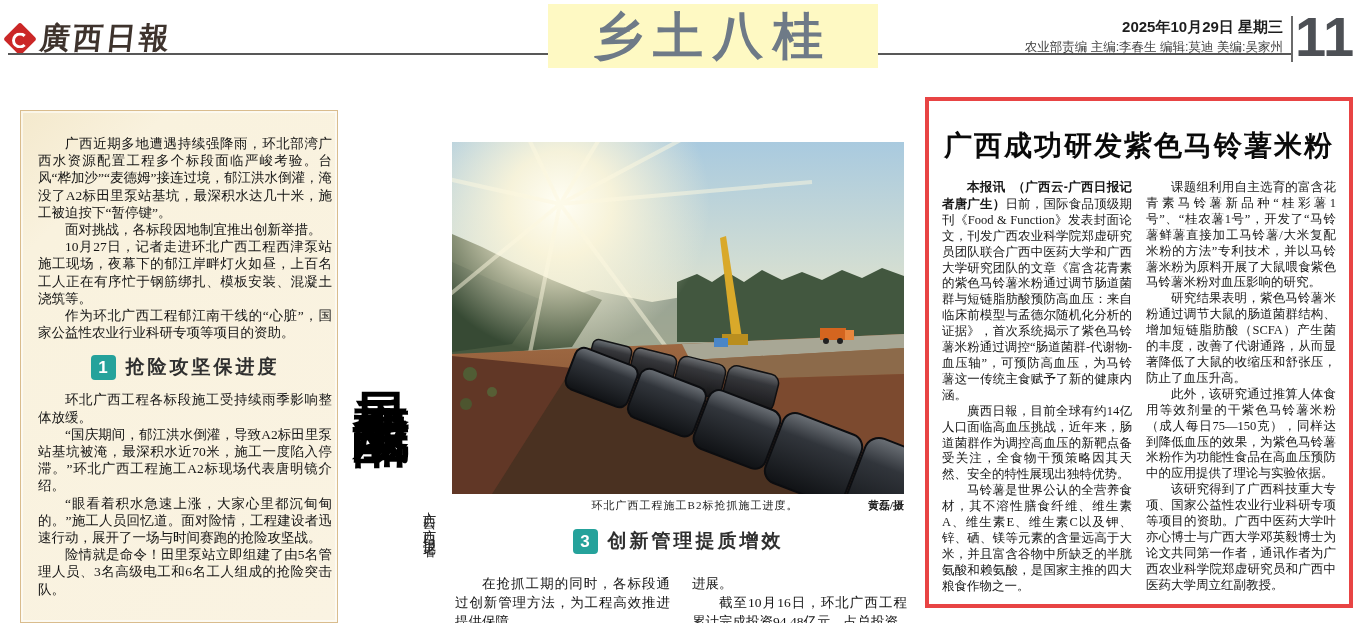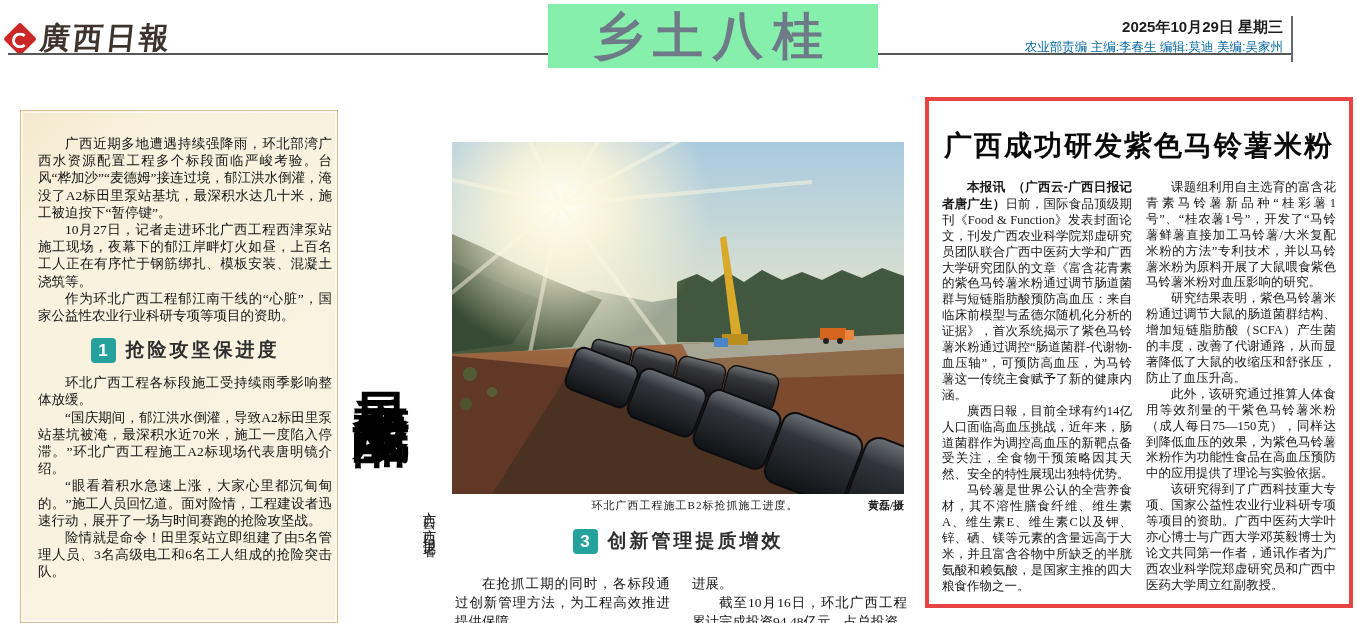--- a/index.html
+++ b/index.html
@@ -8,24 +8,24 @@
   .abs{position:absolute;}
 
   
   .logo-wrap{left:8px;top:18px;display:flex;align-items:center;gap:8px;}
   .logo-diamond{width:24px;height:24px;background:#cb2727;transform:rotate(45deg);border-radius:3px;position:relative;}
   .logo-diamond::after{content:"";position:absolute;left:5px;top:5px;width:10px;height:10px;
         border:3px solid #fff;border-radius:50%;border-right-color:transparent;transform:rotate(-45deg);}
   .logo-text{font-size:30px;font-weight:bold;color:#3e332d;letter-spacing:3px;transform:skewX(-6deg);}
   .masthead-rule{left:8px;top:53px;width:1284px;height:2px;background:#585858;}
   .section-title{left:548px;top:4px;width:330px;height:64px;line-height:64px;text-align:center;
-        background:#86efac;font-size:50px;font-weight:bold;color:#6e7a87;letter-spacing:10px;z-index:3;}
+        background:#fef9c3;font-size:50px;font-weight:bold;color:#6e7a87;letter-spacing:10px;z-index:3;}
   .dateline{right:74px;top:18px;text-align:right;font-size:15px;font-weight:bold;color:#1d1d1d;
         font-family:"Liberation Sans","DejaVu Sans",sans-serif;}
-  .staffline{right:74px;top:39px;text-align:right;font-size:12.5px;color:#0369a1;
+  .staffline{right:74px;top:39px;text-align:right;font-size:12.5px;color:#404040;
         font-family:"Liberation Sans","DejaVu Sans",sans-serif;}
   .page-divider{right:64px;top:16px;width:2px;height:46px;background:#6a6a6a;}
   .page-number{right:4px;top:4px;width:58px;text-align:center;font-size:56px;font-weight:bold;color:#4d5055;
         font-family:"Liberation Sans","DejaVu Sans",sans-serif;}
 
   
   .left-panel{left:20px;top:110px;width:318px;height:513px;box-sizing:border-box;
         background:linear-gradient(135deg,#f4e9cd 0%,#f9f2de 18%,#faf3e2 100%);
         border:1px solid #d9bc8d;box-shadow:inset 0 0 0 2px rgba(255,255,255,.55);
         padding:24px 5px 0 17px;overflow:hidden;}
@@ -75,23 +75,25 @@
 
   <div class="abs logo-wrap">
     <div class="logo-diamond"></div>
     <div class="logo-text">廣西日報</div>
   </div>
   <div class="abs masthead-rule"></div>
   <div class="abs section-title">乡土八桂</div>
   <div class="abs dateline">2025年10月29日 星期三</div>
   <div class="abs staffline">农业部责编 主编:李春生 编辑:莫迪 美编:吴家州</div>
   <div class="abs page-divider"></div>
+  <div class="abs page-number">11</div>
 
   <div class="abs left-panel">
     <p>广西近期多地遭遇持续强降雨，环北部湾广西水资源配置工程多个标段面临严峻考验。台风“桦加沙”“麦德姆”接连过境，郁江洪水倒灌，淹没了A2标田里泵站基坑，最深积水达几十米，施工被迫按下“暂停键”。</p>
+    <p>面对挑战，各标段因地制宜推出创新举措。</p>
     <p>10月27日，记者走进环北广西工程西津泵站施工现场，夜幕下的郁江岸畔灯火如昼，上百名工人正在有序忙于钢筋绑扎、模板安装、混凝土浇筑等。</p>
     <p>作为环北广西工程郁江南干线的“心脏”，国家公益性农业行业科研专项等项目的资助。</p>
     <div class="sec-head">
       <span class="sec-badge">1</span>
       <span class="sec-title">抢险攻坚保进度</span>
     </div>
     <p>环北广西工程各标段施工受持续雨季影响整体放缓。</p>
     <p>“国庆期间，郁江洪水倒灌，导致A2标田里泵站基坑被淹，最深积水近70米，施工一度陷入停滞。”环北广西工程施工A2标现场代表唐明镜介绍。</p>
     <p>“眼看着积水急速上涨，大家心里都沉甸甸的。”施工人员回忆道。面对险情，工程建设者迅速行动，展开了一场与时间赛跑的抢险攻坚战。</p>
     <p>险情就是命令！田里泵站立即组建了由5名管理人员、3名高级电工和6名工人组成的抢险突击队。</p>

